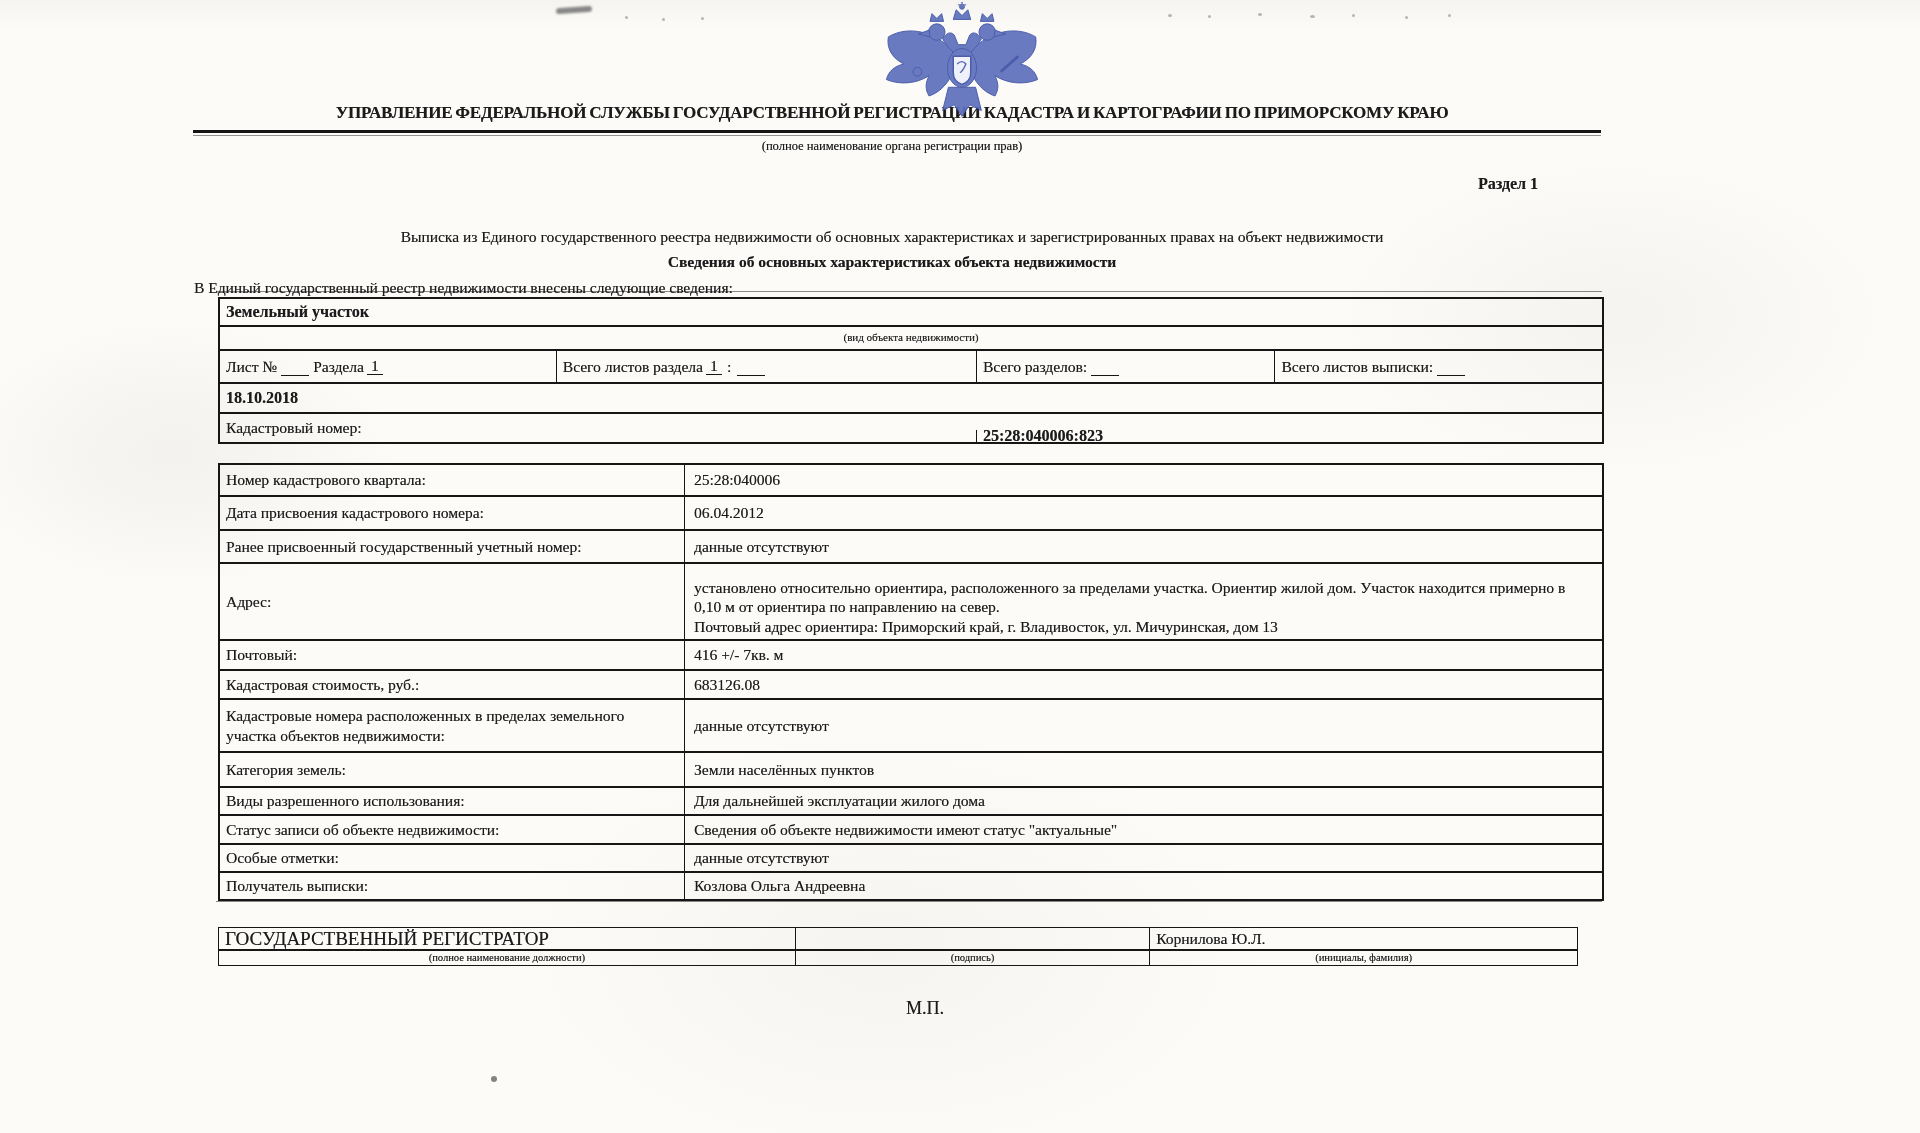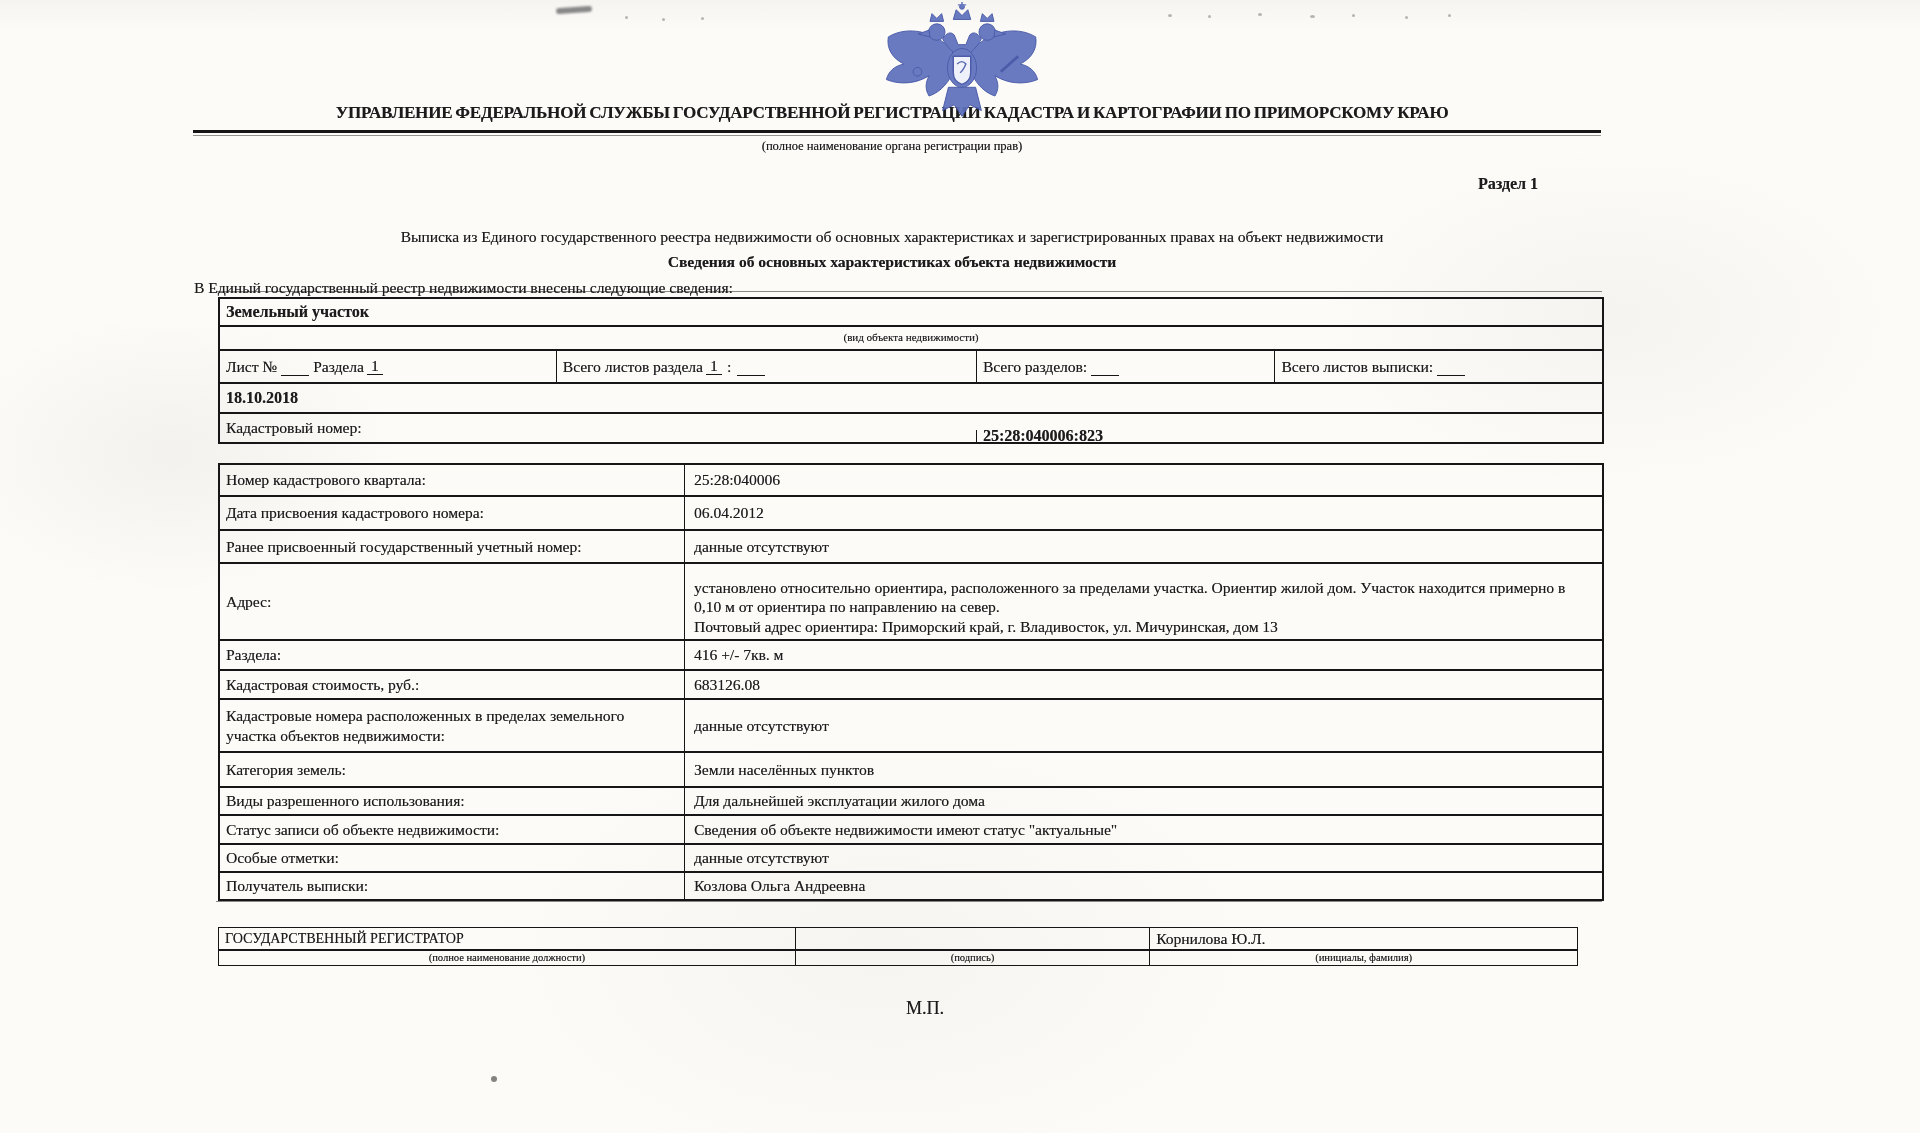--- a/index.html
+++ b/index.html
@@ -64,21 +64,21 @@
   .d-value{flex:1;padding-left:9px;}
   .preline{white-space:pre-line;align-items:flex-start;padding-top:14px;padding-bottom:3px;}
   .h30{min-height:30px;}.h34{min-height:34px;}.h33{min-height:33px;}.h73{min-height:73px;}
   .h29{min-height:29px;}.h53{min-height:53px;}.h35{min-height:35px;}.h28{min-height:28px;}
 
   
   .reg-table{position:absolute;left:218px;top:927px;width:1358px;border:1.8px solid #161616;}
   .r1{height:21px;}
   .r2{height:16px;}
   .rc1{width:42.4%;}.rc2{width:26.1%;}.rc3{flex:1;}
-  .reg-title{font-size:14px;}
+  .reg-title{font-size:19px;}
   .reg-name{font-size:15.5px;}
   .reg-cap{font-size:10.5px;justify-content:center;text-align:left;}
 
   .stamp{position:absolute;left:825px;top:998px;width:200px;text-align:center;font-size:18px;}
 
   
   .smudge{position:absolute;left:556px;top:7px;width:36px;height:6px;background:rgba(45,45,50,.55);
     border-radius:3px;transform:rotate(-4deg);filter:blur(1px);}
   .dot{position:absolute;border-radius:50%;background:rgba(75,72,66,.38);}
   .dot-b{position:absolute;left:491px;top:1076px;width:6px;height:6px;border-radius:50%;
@@ -186,21 +186,21 @@
     <div class="tr h33">
       <div class="td d-label">Ранее присвоенный государственный учетный номер:</div>
       <div class="td d-value">данные отсутствуют</div>
     </div>
     <div class="tr h73">
       <div class="td d-label">Адрес:</div>
       <div class="td d-value preline">установлено относительно ориентира, расположенного за пределами участка. Ориентир жилой дом. Участок находится примерно в 0,10 м от ориентира по направлению на север.
 Почтовый адрес ориентира: Приморский край, г. Владивосток, ул. Мичуринская, дом 13</div>
     </div>
     <div class="tr h30">
-      <div class="td d-label">Раздела:</div>
+      <div class="td d-label">Почтовый:</div>
       <div class="td d-value">416 +/- 7кв. м</div>
     </div>
     <div class="tr h29">
       <div class="td d-label">Кадастровая стоимость, руб.:</div>
       <div class="td d-value">683126.08</div>
     </div>
     <div class="tr h53">
       <div class="td d-label">Кадастровые номера расположенных в пределах земельного участка объектов недвижимости:</div>
       <div class="td d-value">данные отсутствуют</div>
     </div>

